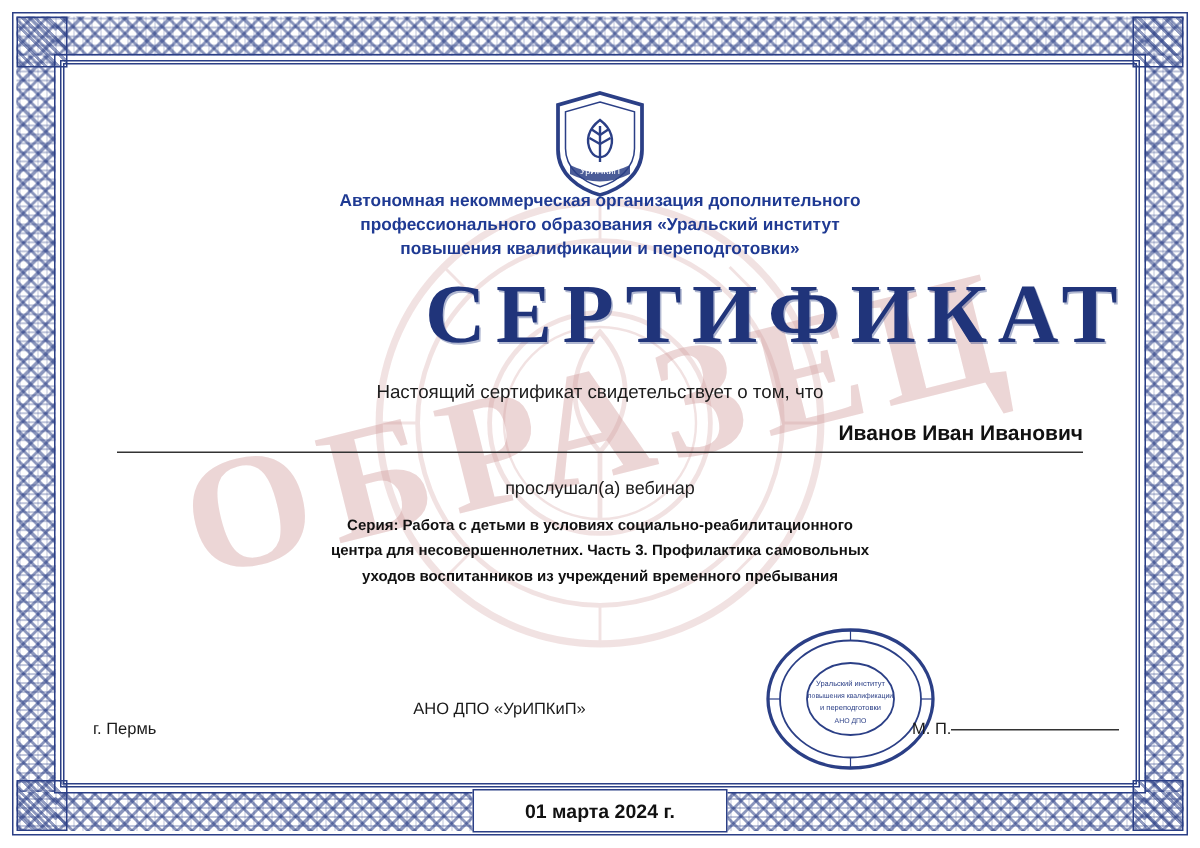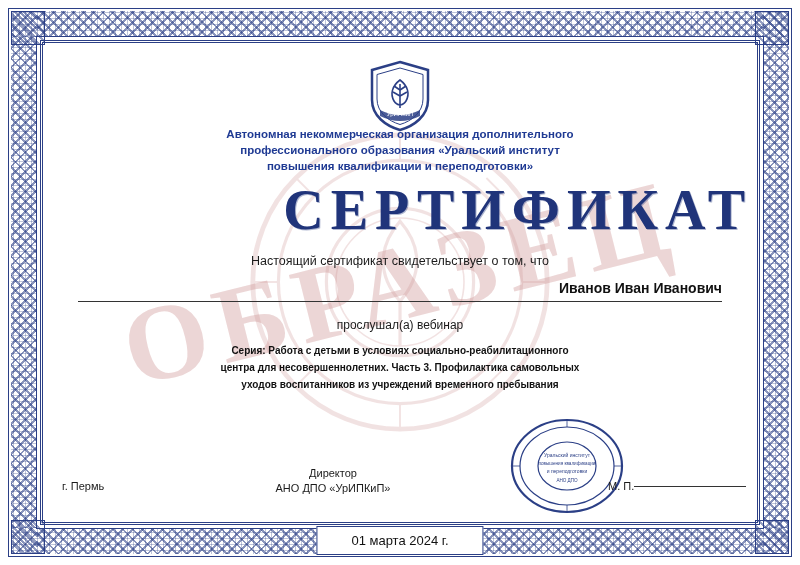--- a/index.html
+++ b/index.html
@@ -230,21 +230,21 @@
 
   .date-box {
     position: absolute;
     left: 50%;
     transform: translateX(-50%);
     top: 478px;
     padding: 6px 34px;
     border: 1px solid #2b3f86;
     background: #ffffff;
     font-size: 13px;
-    font-weight: normal;
+    font-weight: bold;
     color: #111111;
     text-align: center;
   }
 </style>
 </head>
 <body>
 
 <div class="page">
 
   <div class="border-outer"></div>
@@ -325,21 +325,20 @@
       </g>
       <text x="59" y="41" font-size="5" fill="#2b3f86" text-anchor="middle" font-family="Liberation Sans, sans-serif">Уральский институт</text>
       <text x="59" y="49" font-size="4.6" fill="#2b3f86" text-anchor="middle" font-family="Liberation Sans, sans-serif">повышения квалификации</text>
       <text x="59" y="57" font-size="5" fill="#2b3f86" text-anchor="middle" font-family="Liberation Sans, sans-serif">и переподготовки</text>
       <text x="59" y="66" font-size="4.6" fill="#2b3f86" text-anchor="middle" font-family="Liberation Sans, sans-serif">АНО ДПО</text>
     </svg>
 
     <div class="city">г. Пермь</div>
 
     <div class="signature-block">
-      <div>Директор</div>
       <div>АНО ДПО «УрИПКиП»</div>
     </div>
 
     <div class="mp">М. П.</div>
     <div class="mp-line"></div>
 
 
     <div class="date-box">01 марта 2024 г.</div>
 
   </div>

